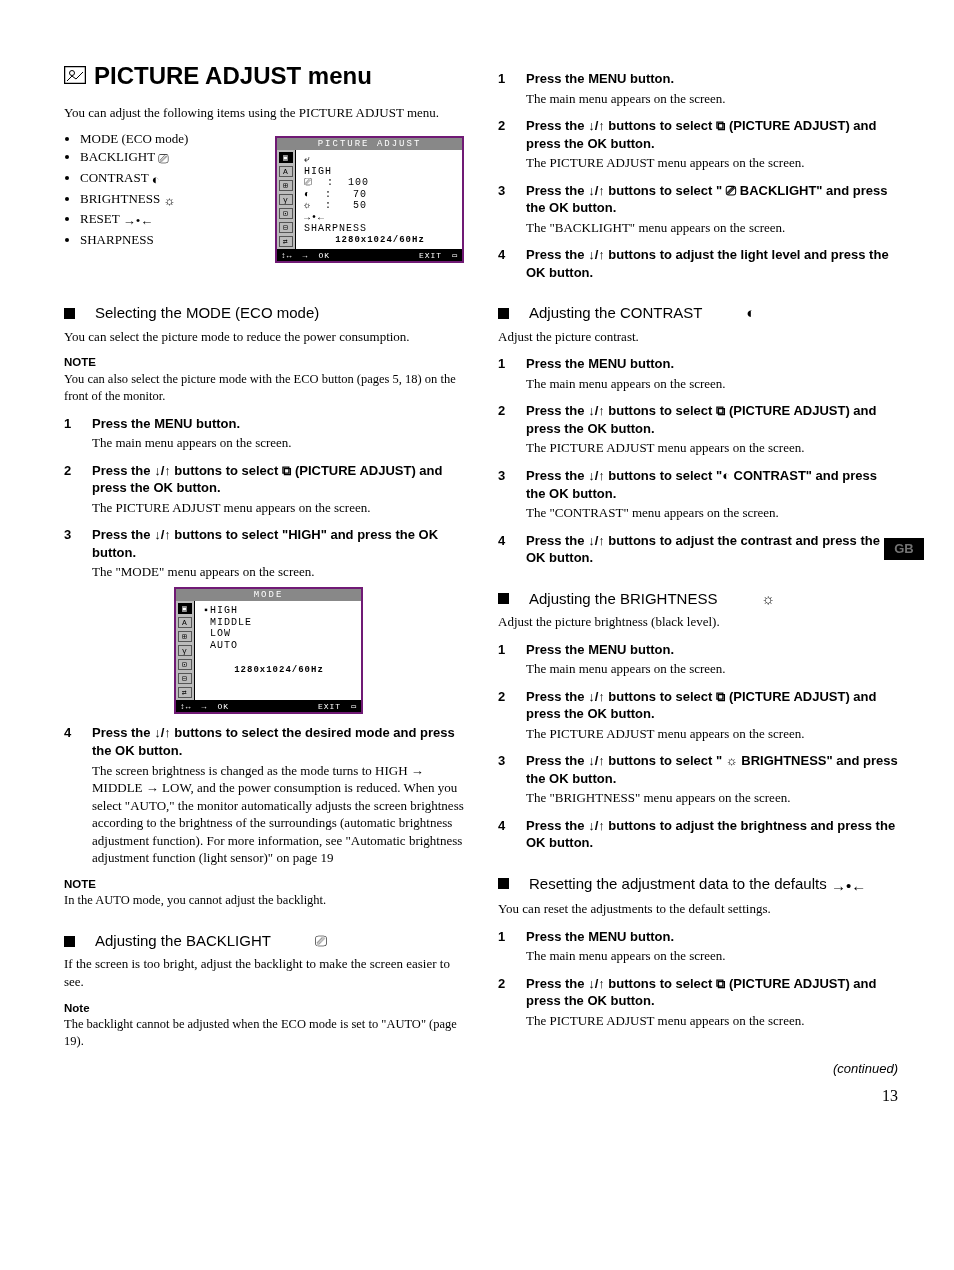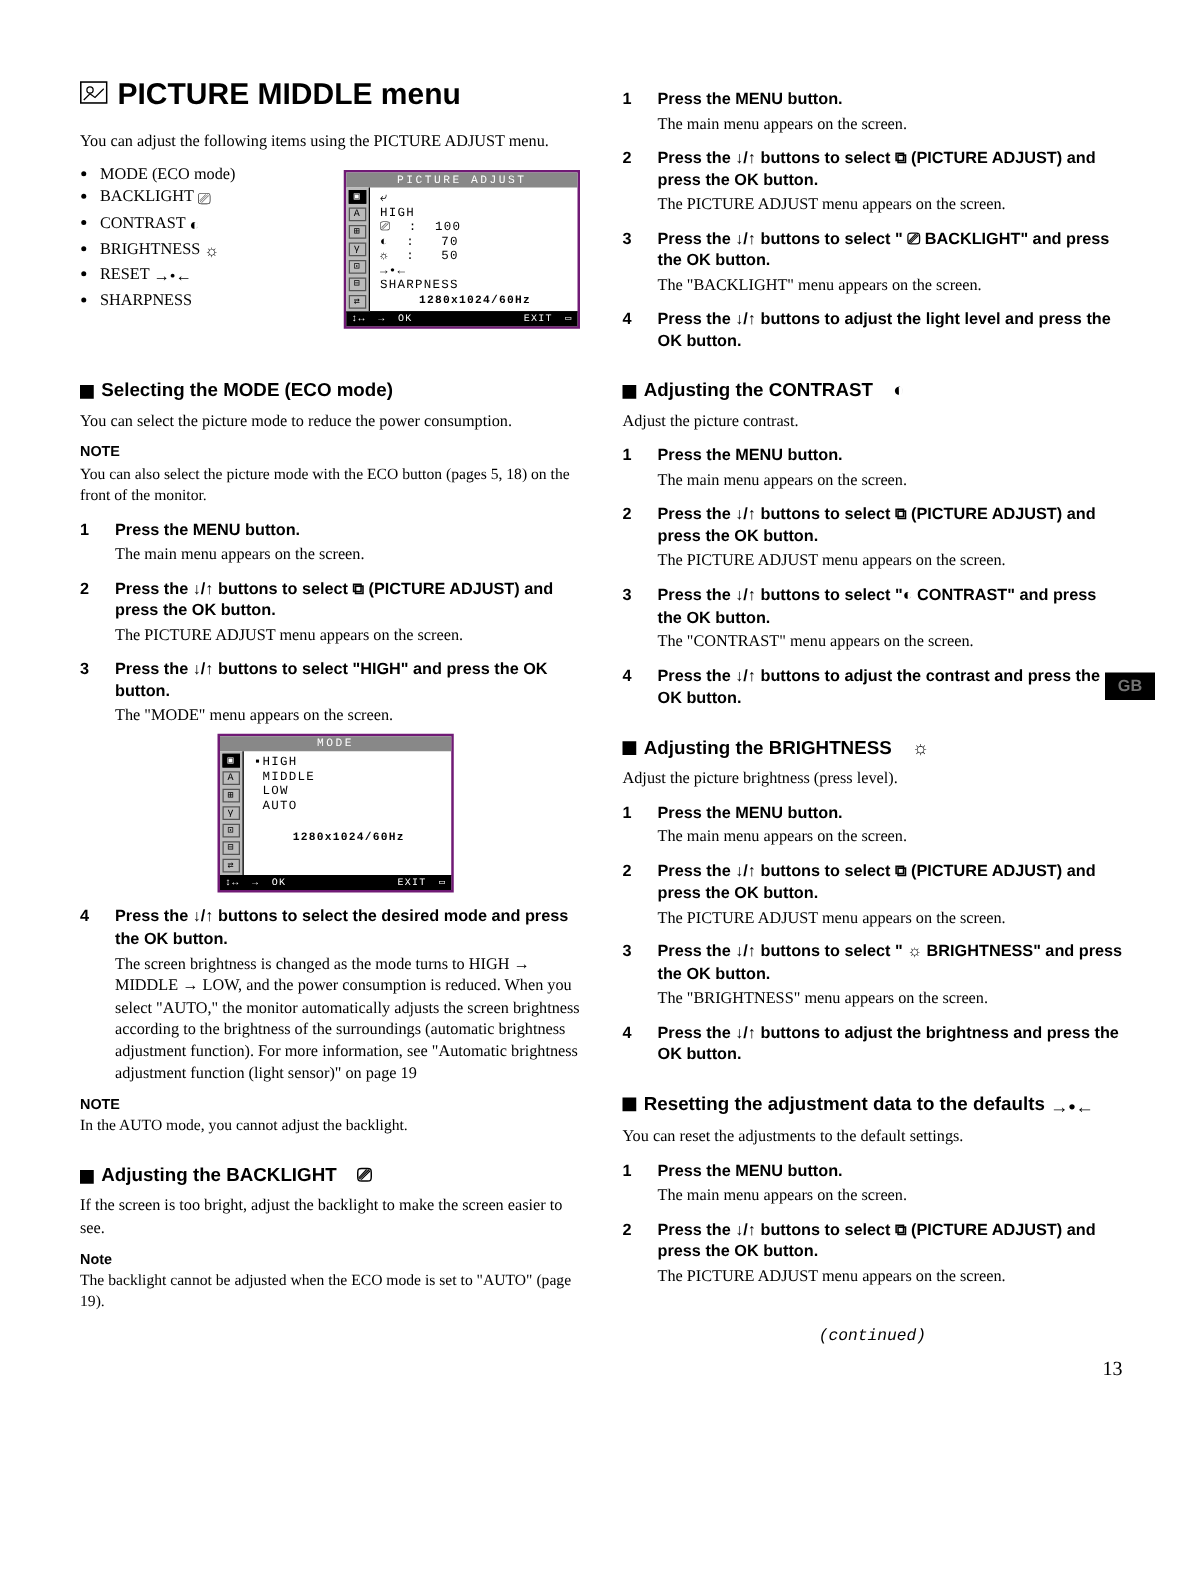--- a/index.html
+++ b/index.html
@@ -27,25 +27,25 @@
     font-size: 24px;
     font-weight: bold;
     margin: 0 0 12px 0;
     display: flex;
     align-items: center;
     gap: 8px;
   }
   h2.sec {
     font-family: Arial, Helvetica, sans-serif;
     font-size: 15px;
-    font-weight: bold;
+    font-weight: normal;
     margin: 22px 0 4px 0;
     display: flex;
     align-items: center;
-    gap: 6px;
+    gap: 20px;
   }
   h2.sec .sq {
     display: inline-block;
     width: 11px;
     height: 11px;
     background: #000;
     flex: 0 0 auto;
   }
   p { margin: 2px 0 8px 0; }
   .note-hd {
@@ -131,23 +131,23 @@
     background: #000;
     color: #737373;
     font-family: Arial, Helvetica, sans-serif;
     font-weight: bold;
     font-size: 13px;
     display: flex;
     align-items: center;
     justify-content: center;
   }
   .continued {
-    text-align: center;
+    text-align: right;
     font-style: italic;
-    font-family: Liberation Mono, monospace;
+    font-family: Liberation Sans, sans-serif;
     margin-top: 30px;
     font-size: 13px;
   }
   .pagenum {
     text-align: right;
     font-family: "Times New Roman", serif;
     font-size: 16px;
     margin-top: 6px;
   }
 </style>
@@ -161,21 +161,21 @@
   <div class="col">
 
     <h1 class="title">
       <span class="icon">
         <svg width="22" height="18">
             <rect x="0.5" y="0.5" width="21" height="17" fill="none" stroke="#000" stroke-width="1.5"></rect>
             <circle cx="8" cy="7" r="2.5" fill="none" stroke="#000"></circle>
             <path d="M3 15 L8 10 L12 13 L19 6" fill="none" stroke="#000"></path>
           </svg>
       </span>
-      <span>PICTURE MIDDLE menu</span>
+      <span>PICTURE ADJUST menu</span>
     </h1>
 
     <p>You can adjust the following items using the PICTURE ADJUST menu.</p>
 
     <div class="right-top-osd">
       <div class="osd">
         <div class="osd-title">PICTURE ADJUST</div>
         <div class="osd-body">
           <div class="sidebar">
             <div class="cell active">▣</div>
@@ -359,21 +359,21 @@
         </li>
       <li>
           <span class="num">4</span>
           <div class="step-body">
             <p class="step-head">Press the ↓/↑ buttons to adjust the contrast and press the OK button.</p>
           </div>
         </li>
     </ol>
 
     <h2 class="sec"><span class="sq"></span><span>Adjusting the BRIGHTNESS</span>&nbsp;<span class="icon">☼</span></h2>
-    <p>Adjust the picture brightness (press level).</p>
+    <p>Adjust the picture brightness (black level).</p>
 
     <ol class="steps">
       <li>
           <span class="num">1</span>
           <div class="step-body">
             <p class="step-head">Press the MENU button.</p>
             <p class="step-desc">The main menu appears on the screen.</p>
           </div>
         </li>
       <li>

